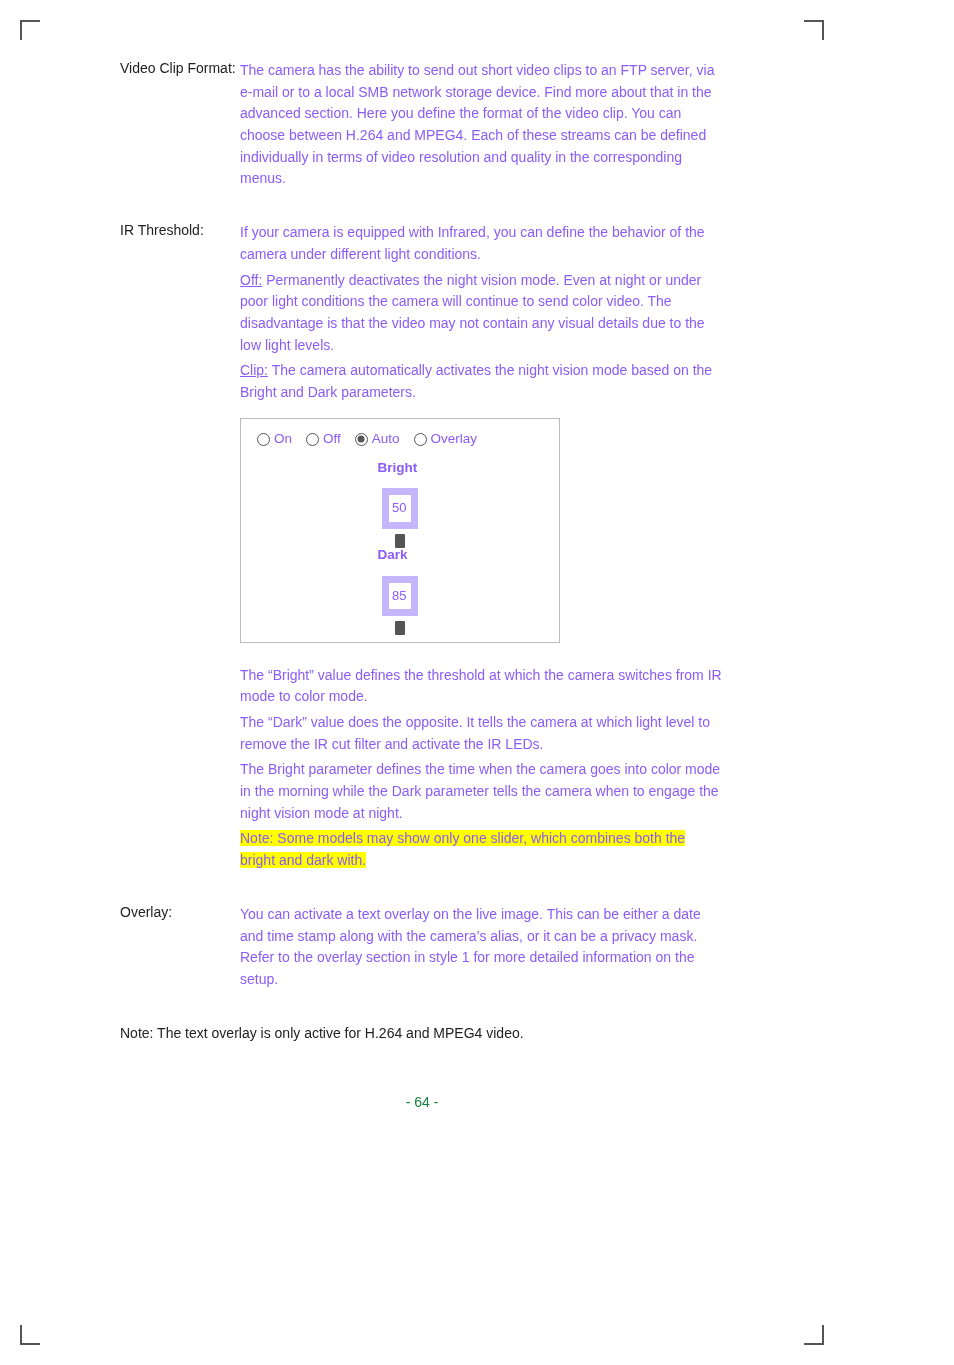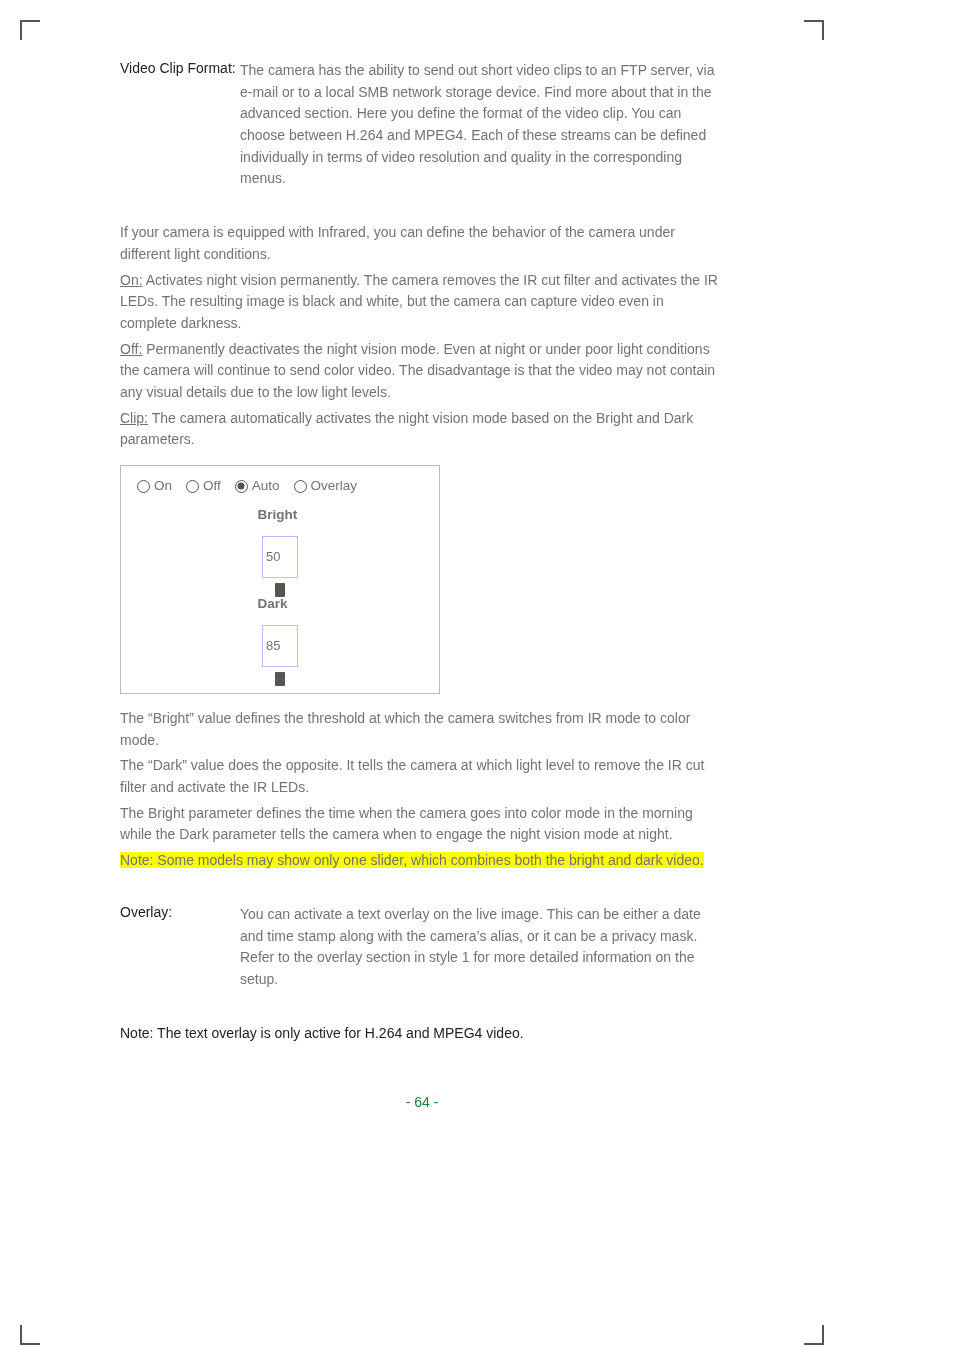--- a/index.html
+++ b/index.html
@@ -44,34 +44,34 @@
       min-width: 120px;
       font-size: 14px;
       color: #222;
       padding-top: 0;
       flex-shrink: 0;
     }
     .section-body {
       flex: 1;
       font-size: 14px;
       line-height: 1.55;
-      color: #737373;
+      color: #8b5cf6;
     }
 
     .highlight {
       background-color: #ffff00;
     }
     .underline {
       text-decoration: underline;
     }
 
     .radio-group {
       border: 1px solid #bbb;
       padding: 10px 16px;
-      margin: 10px 0 14px 0;
+      margin: 10px 0 22px 0;
       display: inline-block;
       min-width: 320px;
       background: #fff;
     }
     .radio-row {
       display: flex;
       align-items: center;
       gap: 14px;
       margin-bottom: 8px;
       font-size: 13.5px;
@@ -110,23 +110,23 @@
       margin-bottom: 6px;
       font-size: 13.5px;
       flex-direction: column;
     }
     .slider-label {
       min-width: 45px;
       font-weight: bold;
       font-size: 13.5px;
     }
     .slider-val {
-      border: 1px solid #c4b5fd;
+      border: 7px solid #c4b5fd;
       width: 36px;
-      padding: 10px 3px;
+      padding: 3px 3px;
       font-size: 13px;
       text-align: left;
     }
     .slider-track {
       flex: 1;
       height: 4px;
       background: #ccc;
       position: relative;
       margin: 0 4px;
     }
@@ -175,26 +175,23 @@
   <div class="content">
 
     <div class="section">
       <div class="section-label">Video Clip Format:</div>
       <div class="section-body">
         <p>The camera has the ability to send out short video clips to an FTP server, via e-mail or to a local SMB network storage device. Find more about that in the advanced section. Here you define the format of the video clip. You can choose between H.264 and MPEG4. Each of these streams can be defined individually in terms of video resolution and quality in the corresponding menus.</p>
       </div>
     </div>
 
     <div class="section">
+      <div class="section-label">IR Threshold:</div>
       <div class="section-body">
         <p>If your camera is equipped with Infrared, you can define the behavior of the camera under different light conditions.</p>
-        <p>
-          <span class="underline">On:</span>
-          <span> Activates night vision permanently. The camera removes the IR cut filter and activates the IR LEDs. The resulting image is black and white, but the camera can capture video even in complete darkness.</span>
-        </p>
         <p>
           <span class="underline">Off:</span>
           <span> Permanently deactivates the night vision mode. Even at night or under poor light conditions the camera will continue to send color video. The disadvantage is that the video may not contain any visual details due to the low light levels.</span>
         </p>
         <p>
           <span class="underline">Clip:</span>
           <span> The camera automatically activates the night vision mode based on the Bright and Dark parameters.</span>
         </p>
 
         
@@ -232,21 +229,21 @@
               <div class="slider-fill" style="width:85%"></div>
               <div class="slider-thumb" style="left:85%"></div>
             </div>
           </div>
         </div>
 
         <p>The “Bright” value defines the threshold at which the camera switches from IR mode to color mode.</p>
         <p>The “Dark” value does the opposite. It tells the camera at which light level to remove the IR cut filter and activate the IR LEDs.</p>
         <p>The Bright parameter defines the time when the camera goes into color mode in the morning while the Dark parameter tells the camera when to engage the night vision mode at night.</p>
         <p>
-          <span class="highlight">Note: Some models may show only one slider, which combines both the bright and dark video.</span>
+          <span class="highlight">Note: Some models may show only one slider, which combines both the bright and dark with.</span>
         </p>
       </div>
     </div>
 
     <div class="section">
       <div class="section-label">Overlay:</div>
       <div class="section-body">
         <p>You can activate a text overlay on the live image. This can be either a date and time stamp along with the camera’s alias, or it can be a privacy mask. Refer to the overlay section in style 1 for more detailed information on the setup.</p>
       </div>
     </div>

